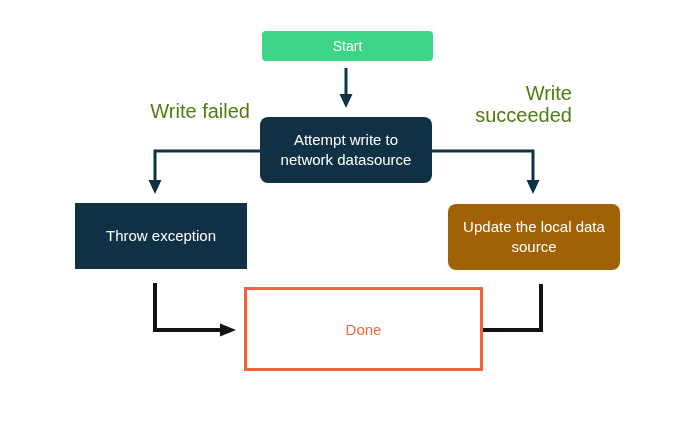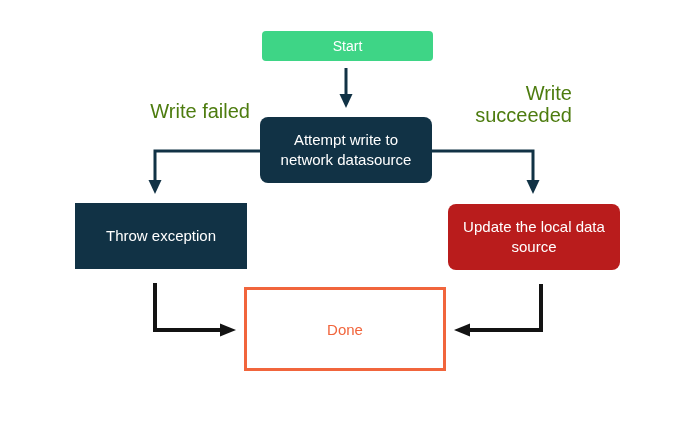--- a/index.html
+++ b/index.html
@@ -61,30 +61,30 @@
     background: #113245;
     border-radius: 0;
     color: #ffffff;
     font-size: 15px;
     line-height: 20px;
     padding: 0 12px;
   }
   #node-update {
     left: 448px; top: 204px;
     width: 172px; height: 66px;
-    background: #b91c1c;
+    background: #a16207;
     border-radius: 8px;
     color: #ffffff;
     font-size: 15px;
     line-height: 20px;
     padding: 0 12px;
   }
   #node-done {
     left: 244px; top: 287px;
-    width: 202px; height: 84px;
+    width: 239px; height: 84px;
     background: #ffffff;
     border: 3px solid #f1653c;
     border-radius: 0;
     color: #f1653c;
     font-size: 15px;
   }
   .edge-label {
     position: absolute;
     width: 120px;
     color: #4d7c0f;

